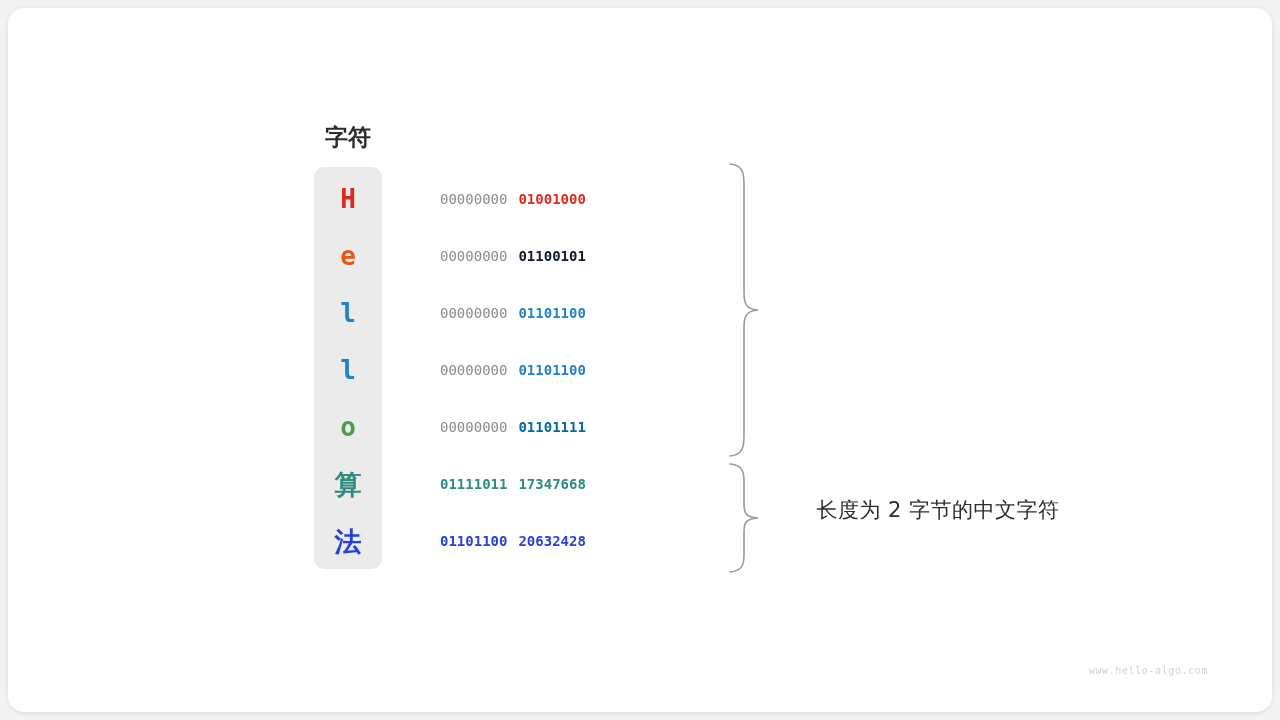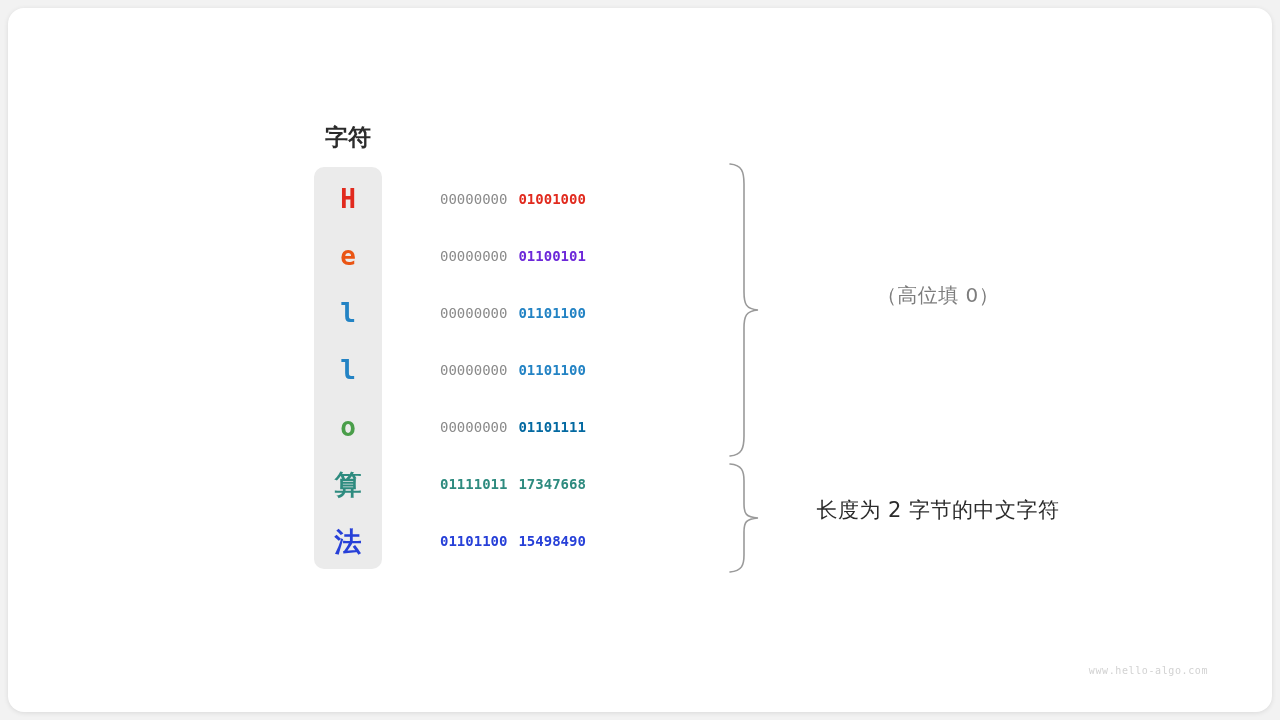--- a/index.html
+++ b/index.html
@@ -151,31 +151,31 @@
   <div id="card">
 
     <div class="hdr" id="hdr-char">字符</div>
 
     <div id="char-col"></div>
 
     <div id="rows-host">
         <div class="char-cell latin" style="top: 163px; color: rgb(225, 42, 30);">H</div>
         <div class="bin-row" style="top: 163px;"><span class="byte-hi" style="color: rgb(138, 138, 138);">00000000</span><span class="byte-gap"></span><span class="byte-lo" style="color: rgb(225, 42, 30);">01001000</span></div>
         <div class="char-cell latin" style="top: 220px; color: rgb(234, 85, 20);">e</div>
-        <div class="bin-row" style="top: 220px;"><span class="byte-hi" style="color: rgb(138, 138, 138);">00000000</span><span class="byte-gap"></span><span class="byte-lo" style="color: #6d28d9;">01100101</span></div>
+        <div class="bin-row" style="top: 220px;"><span class="byte-hi" style="color: rgb(138, 138, 138);">00000000</span><span class="byte-gap"></span><span class="byte-lo" style="color: #0f172a;">01100101</span></div>
         <div class="char-cell latin" style="top: 277px; color: rgb(35, 131, 196);">l</div>
         <div class="bin-row" style="top: 277px;"><span class="byte-hi" style="color: rgb(138, 138, 138);">00000000</span><span class="byte-gap"></span><span class="byte-lo" style="color: rgb(35, 131, 196);">01101100</span></div>
         <div class="char-cell latin" style="top: 334px; color: rgb(35, 131, 196);">l</div>
         <div class="bin-row" style="top: 334px;"><span class="byte-hi" style="color: rgb(138, 138, 138);">00000000</span><span class="byte-gap"></span><span class="byte-lo" style="color: rgb(35, 131, 196);">01101100</span></div>
         <div class="char-cell latin" style="top: 391px; color: rgb(74, 158, 74);">o</div>
         <div class="bin-row" style="top: 391px;"><span class="byte-hi" style="color: rgb(138, 138, 138);">00000000</span><span class="byte-gap"></span><span class="byte-lo" style="color: #0369a1;">01101111</span></div>
         <div class="char-cell cjk" style="top: 448px; color: rgb(46, 139, 127);">算</div>
         <div class="bin-row" style="top: 448px;"><span class="byte-hi filled" style="color: rgb(46, 139, 127);">01111011</span><span class="byte-gap"></span><span class="byte-lo" style="color: rgb(46, 139, 127);">17347668</span></div>
         <div class="char-cell cjk" style="top: 505px; color: rgb(39, 64, 216);">法</div>
-        <div class="bin-row" style="top: 505px;"><span class="byte-hi filled" style="color: rgb(39, 64, 216);">01101100</span><span class="byte-gap"></span><span class="byte-lo" style="color: rgb(39, 64, 216);">15498490</span></div>
+        <div class="bin-row" style="top: 505px;"><span class="byte-hi filled" style="color: rgb(39, 64, 216);">01101100</span><span class="byte-gap"></span><span class="byte-lo" style="color: rgb(39, 64, 216);">20632428</span></div>
       </div>
 
     <svg class="brace" id="brace-1" width="44" height="300" viewBox="0 0 44 300" style="left:714px; top:152px;">
       <path d="M 8 4
                C 20 5, 22 12, 22 24
                L 22 132
                C 22 144, 24 149, 36 150
                C 24 151, 22 156, 22 168
                L 22 276
                C 22 288, 20 295, 8 296" fill="none" stroke="#9a9a9a" stroke-width="1.6" stroke-linecap="round"></path>
@@ -185,21 +185,20 @@
       <path d="M 8 4
                C 20 5, 22 11, 22 21
                L 22 44
                C 22 54, 24 57, 36 58
                C 24 59, 22 62, 22 72
                L 22 95
                C 22 105, 20 111, 8 112" fill="none" stroke="#9a9a9a" stroke-width="1.6" stroke-linecap="round"></path>
     </svg>
 
     <div class="annot" id="annot-1" style="left:768px; top:268px; width:324px;">
-      <div class="annot-sub">（高位填 0）</div>
     </div>
 
     <div class="annot" id="annot-2" style="left:768px; top:488px; width:324px;">
       <div class="annot-main">长度为 2 字节的中文字符</div>
     </div>
 
     <div id="watermark">www.hello-algo.com</div>
 
   </div>
 </div>

